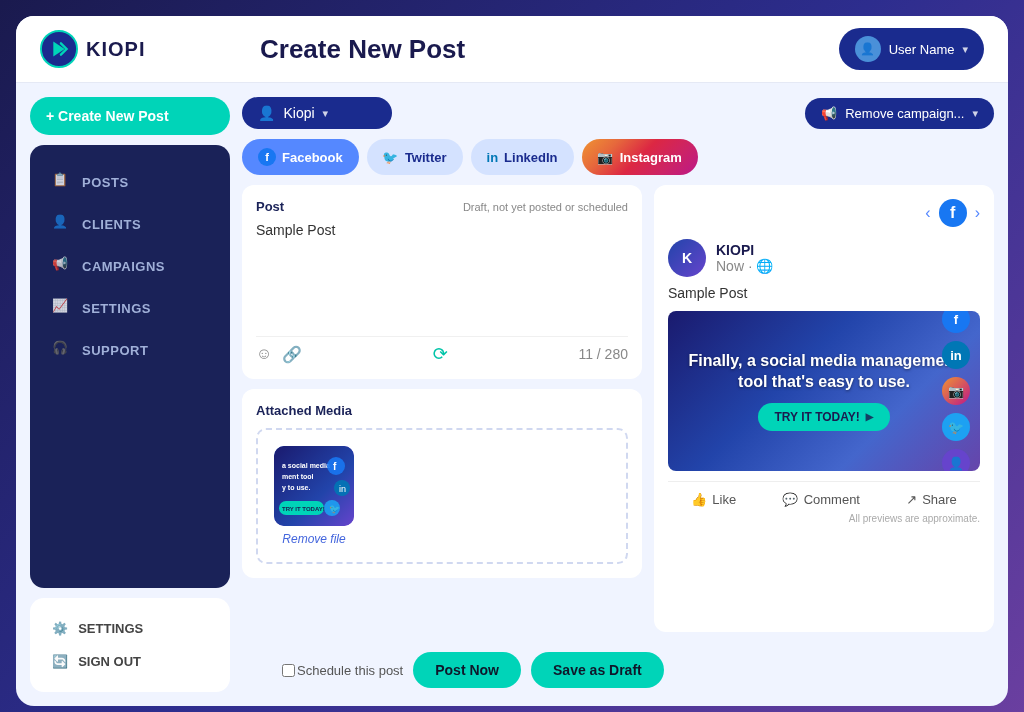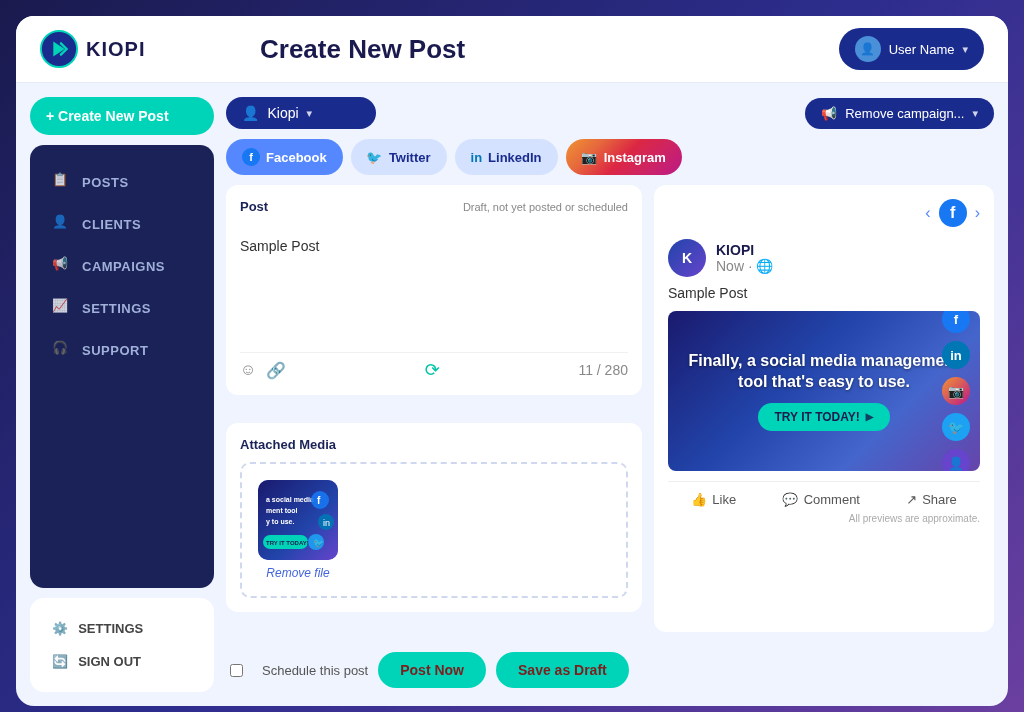--- a/index.html
+++ b/index.html
@@ -75,21 +75,21 @@
     }
     
     .body-layout {
       display: flex;
       flex: 1;
       padding: 14px;
       gap: 12px;
     }
     
     .sidebar {
-      width: 184px;
+      width: 200px;
       display: flex;
       flex-direction: column;
       gap: 10px;
       flex-shrink: 0;
     }
     .create-btn {
       background: #00d4b8;
       color: white;
       border: none;
       border-radius: 24px;
@@ -216,21 +216,21 @@
     }
     .post-section {
       background: white;
       border-radius: 12px;
       padding: 14px;
     }
     .post-section-header {
       display: flex;
       justify-content: space-between;
       align-items: center;
-      margin-bottom: 24px;
+      margin-bottom: 8px;
     }
     .post-label {
       font-size: 13px;
       font-weight: 600;
       color: #1a2258;
     }
     .draft-status {
       font-size: 11px;
       color: #888;
     }
@@ -266,21 +266,20 @@
     }
     .ai-icon {
       color: #00c4a8;
       cursor: pointer;
       font-size: 18px;
     }
     .media-section {
       background: white;
       border-radius: 12px;
       padding: 14px;
-      margin-top: 18px;
     }
     .media-title {
       font-size: 13px;
       font-weight: 600;
       color: #1a2258;
       margin-bottom: 10px;
     }
     .media-drop {
       border: 2px dashed #d0d8f0;
       border-radius: 10px;
@@ -469,28 +468,29 @@
     
     .bottom-bar {
       display: flex;
       align-items: center;
       padding: 10px 4px 4px;
       gap: 10px;
     }
     .schedule-check {
       display: flex;
       align-items: center;
-      gap: 19px;
+      gap: 2px;
       font-size: 13px;
       color: #555;
       cursor: pointer;
+      margin-left: 36px;
     }
     .action-btn {
       background: #00d4b8;
-      color: #7f1d1d;
+      color: #0f172a;
       border: none;
       border-radius: 22px;
       padding: 10px 22px;
       font-size: 14px;
       font-weight: 600;
       cursor: pointer;
     }
     .cancel-btn {
       background: #1a2b8e;
       color: white;

